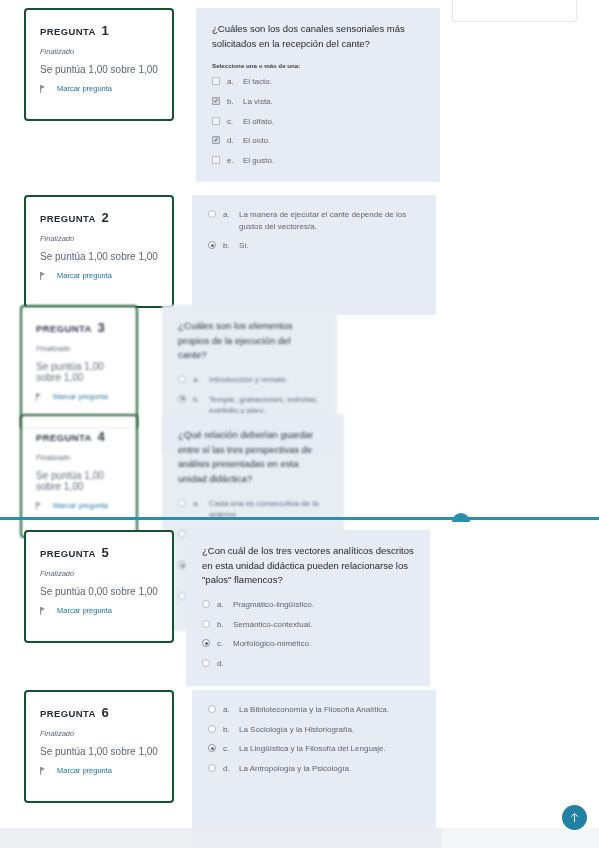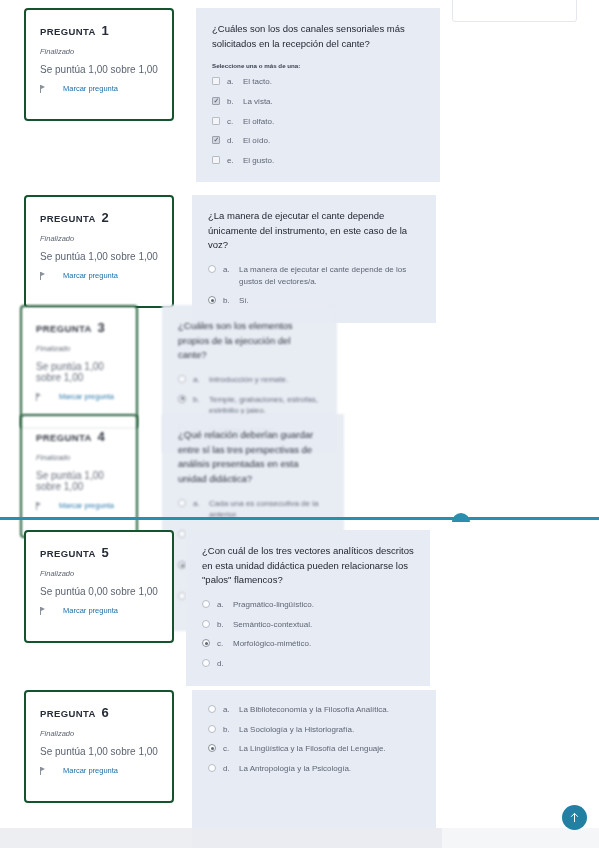--- a/index.html
+++ b/index.html
@@ -37,21 +37,21 @@
     border-radius: 4px;
     padding: 13px 14px 26px 14px;
   }
   .qinfo .qnum {
     font-size: 9.5px; font-weight: bold; color: #262c38;
     letter-spacing: .4px; margin-bottom: 9px;
   }
   .qinfo .qnum b { font-size: 13px; font-weight: bold; margin-left: 3px; }
   .qinfo .qstate { font-size: 7.5px; color: #5c6472; margin-bottom: 8px; font-style: italic; }
   .qinfo .qgrade { font-size: 10px; color: #5c6472; margin-bottom: 9px; }
-  .qinfo .qflag { font-size: 7.5px; color: #1d6fa5; display: flex; align-items: center; gap: 16px; cursor: pointer; }
+  .qinfo .qflag { font-size: 7.5px; color: #1d6fa5; display: flex; align-items: center; gap: 10px; cursor: pointer; }
   .flag-icon { width: 7px; height: 8px; display:inline-block; position: relative; }
   .flag-icon::before {
     content:""; position:absolute; left:0; top:0; width:1px; height:8px; background:#8a9099;
   }
   .flag-icon::after {
     content:""; position:absolute; left:1px; top:0.5px;
     border-left: 4px solid #8a9099; border-top: 2px solid transparent; border-bottom: 2px solid transparent;
   }
 
   .qbody {
@@ -164,21 +164,20 @@
           <div class="qinfo" style="position: absolute; left: 24px; width: 150px; min-height: 86px; font-size: 100%;">
             <div class="qnum"><span>PREGUNTA</span> <b>2</b></div>
             <div class="qstate">Finalizado</div>
             <div class="qgrade">Se puntúa 1,00 sobre 1,00</div>
             <div class="qflag">
               <span class="flag-icon"></span>
               <span>Marcar pregunta</span>
             </div>
           </div>
           <div class="qbody" style="position: absolute; left: 192px; width: 244px; min-height: 120px; font-size: 100%;">
-            <div class="qtext">¿La manera de ejecutar el cante depende únicamente del instrumento, en este caso de la voz?</div>
             <div class="answers">
               <div class="ans">
                 <span class="mark">
                   <span class="radio"></span>
                 </span>
                 <span class="lbl">a.</span>
                 <span class="txt">La manera de ejecutar el cante depende de los gustos del vectores/a.</span>
               </div>
               <div class="ans">
                 <span class="mark">

